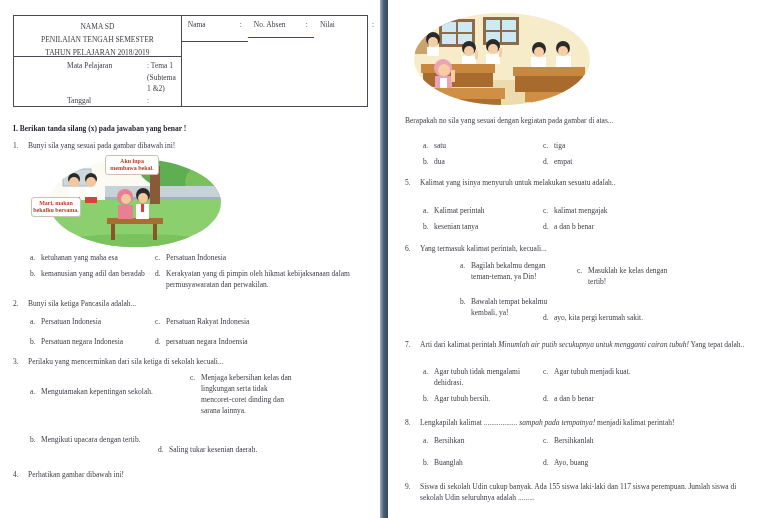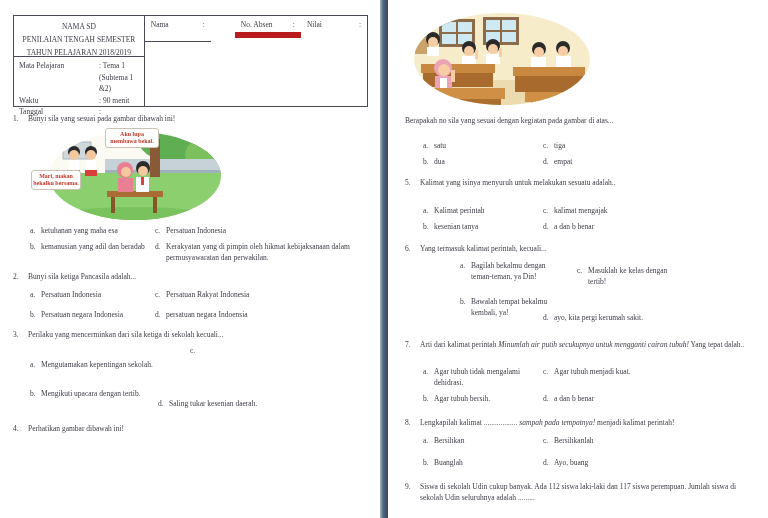--- a/index.html
+++ b/index.html
@@ -9,26 +9,26 @@
   .page-left{left:0;width:380px;padding:15px 12px 0 13px;}
   .page-right{left:388px;width:372px;padding:12px 14px 0 17px;}
   .divider{position:absolute;left:380px;top:0;width:8px;height:518px;
            background:linear-gradient(90deg,#9db0bc 0%,#4a617a 45%,#334a5e 100%);}
   
   .hdr{display:flex;border:1px solid #4a4a55;height:90px;}
   .hdr-l{width:233px;border-right:1px solid #4a4a55;display:flex;flex-direction:column;}
   .hdr-title{text-align:center;padding-top:4px;line-height:13px;border-bottom:1px solid #4a4a55;height:41px;box-sizing:border-box;}
   .hdr-fields{padding:3px 5px 0 5px;}
   .hdr-field{display:flex;line-height:11.5px;}
-  .hdr-field .lbl{width:80px;flex-shrink:0;}
+  .hdr-field .lbl{width:80px;flex-shrink:0;margin-left:48px;}
   .hdr-r{flex:1;display:flex;flex-direction:row;}
   .hdr-cell{padding:3px 6px 0 6px;box-sizing:border-box;display:flex;}
   .hdr-cell .lbl{width:52px;}
   .hdr-c1{height:26px;border-bottom:1px solid #4a4a55;}
-  .hdr-c2{height:22px;border-bottom:6px solid #b91c1c;margin-left:24px;}
+  .hdr-c2{height:22px;border-bottom:1px solid #b91c1c;}
   .hdr-c3{flex:1;}
   
   .sec-head{font-weight:bold;color:#26262e;margin-top:16px;}
   .q{display:flex;}
   .qn{width:15px;flex-shrink:0;}
   .qt{flex:1;}
   .opts{display:grid;row-gap:5px;margin-top:5px;}
   .opts-l{grid-template-columns:125px 1fr;padding-left:17px;}
   .opts-r{grid-template-columns:120px 1fr;padding-left:18px;}
   .opt{display:flex;}
@@ -72,24 +72,20 @@
           <div>NAMA SD</div>
           <div>PENILAIAN TENGAH SEMESTER</div>
           <div>TAHUN PELAJARAN 2018/2019</div>
         </div>
         <div class="hdr-fields">
           <div class="hdr-field">
             <span class="lbl">Mata Pelajaran</span>
             <span>: Tema 1 (Subtema 1 &amp;2)</span>
           </div>
           <div class="hdr-field">
-            <span class="lbl">Waktu</span>
-            <span>: 90 menit</span>
-          </div>
-          <div class="hdr-field">
             <span class="lbl">Tanggal</span>
             <span>:</span>
           </div>
         </div>
       </div>
       <div class="hdr-r">
         <div class="hdr-cell hdr-c1">
           <span class="lbl">Nama</span>
           <span>:</span>
         </div>
@@ -97,20 +93,21 @@
           <span class="lbl">No. Absen</span>
           <span>:</span>
         </div>
         <div class="hdr-cell hdr-c3">
           <span class="lbl">Nilai</span>
           <span>:</span>
         </div>
       </div>
     </div>
 
+    <div class="sec-head">I. Berikan tanda silang (x) pada jawaban yang benar !</div>
 
     <div class="q" style="margin-top:6px">
       <span class="qn">1.</span>
       <span class="qt">Bunyi sila yang sesuai pada gambar dibawah ini!</span>
     </div>
 
     <div class="illus1">
       <svg width="176" height="92" viewBox="0 0 176 92">
         <defs>
             <clipPath id="blob1">
@@ -198,20 +195,21 @@
       <span class="qn">3.</span>
       <span class="qt">Perilaku yang mencerminkan dari sila ketiga di sekolah kecuali...</span>
     </div>
     <div class="opts opts-q3">
         <div class="opt">
           <span class="ol">a.</span>
           <span class="ot">Mengutamakan kepentingan sekolah.</span>
         </div>
         <div class="opt">
           <span class="ol">c.</span>
+          <span class="ot">Menjaga kebersihan kelas dan lingkungan serta tidak mencoret-coret dinding dan sarana lainnya.</span>
         </div>
         <div class="opt">
           <span class="ol">b.</span>
           <span class="ot">Mengikuti upacara dengan tertib.</span>
         </div>
         <div class="opt">
           <span class="ol">d.</span>
           <span class="ot">Saling tukar kesenian daerah.</span>
         </div>
       </div>
@@ -390,16 +388,16 @@
           <span class="ot">Buanglah</span>
         </div>
         <div class="opt">
           <span class="ol">d.</span>
           <span class="ot">Ayo, buang</span>
         </div>
       </div>
 
     <div class="q" style="margin-top:13px">
       <span class="qn">9.</span>
-      <span class="qt">Siswa di sekolah Udin cukup banyak. Ada 112 siswa laki-laki dan 117 siswa perempuan. Jumlah siswa di sekolah Udin seluruhnya adalah .........</span>
+      <span class="qt">Siswa di sekolah Udin cukup banyak. Ada 155 siswa laki-laki dan 117 siswa perempuan. Jumlah siswa di sekolah Udin seluruhnya adalah .........</span>
     </div>
   </div>
 </div>
 
 </body></html>

